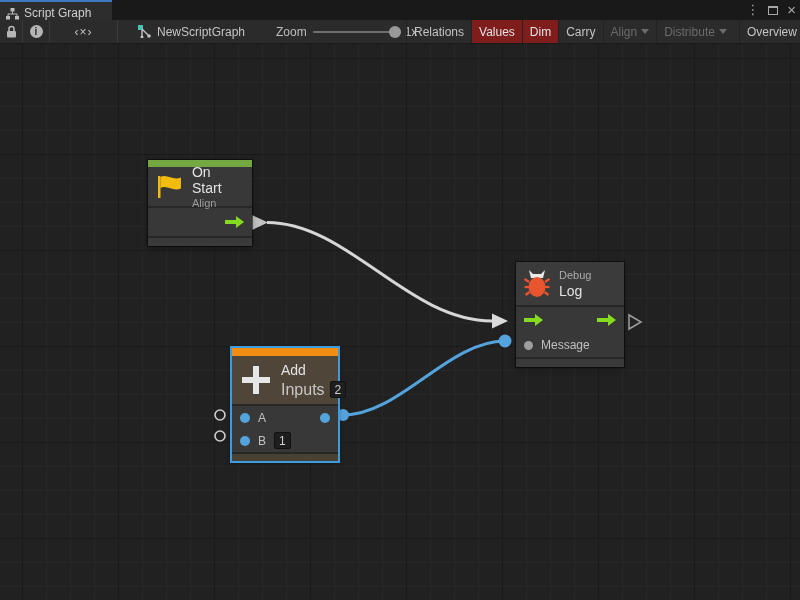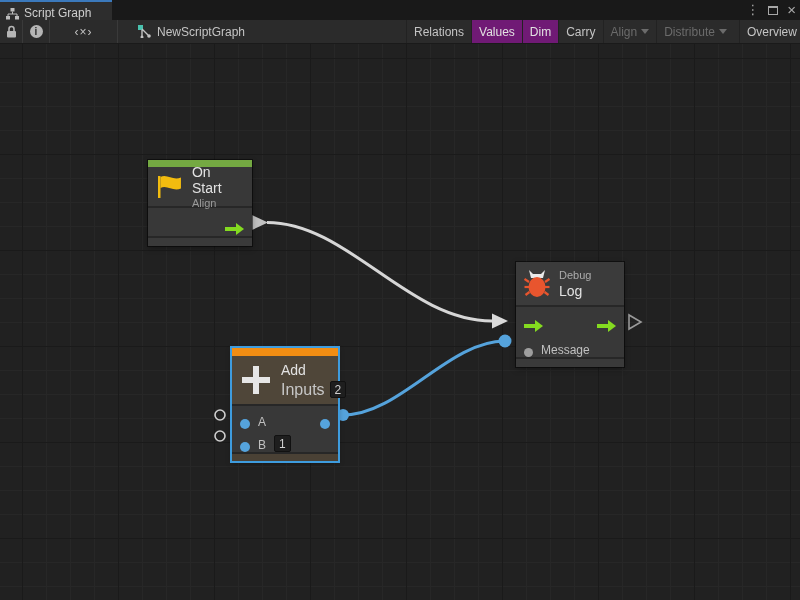--- a/index.html
+++ b/index.html
@@ -31,21 +31,21 @@
   .codeglyph { font-size:12px; letter-spacing:1px; color:#c2c2c2; }
   .graphref { position:absolute; left:138px; top:0; height:23px; display:flex; align-items:center; gap:6px; color:#c4c4c4; cursor:pointer; }
   .zoomgrp { position:absolute; left:276px; top:0; height:23px; display:flex; align-items:center; gap:6px; color:#bdbdbd; }
   .slider { position:relative; width:86px; height:2px; background:#6f6f6f; border-radius:1px; cursor:pointer; }
   .knob { position:absolute; right:-2px; top:-5px; width:12px; height:12px; border-radius:50%; background:#999; }
   .tb-right { position:absolute; left:406px; top:0; height:23px; display:flex; align-items:stretch; }
   .tbtn {
     display:flex; align-items:center; gap:4px; padding:0 7px;
     border-left:1px solid #222; color:#c4c4c4; cursor:pointer; white-space:nowrap;
   }
-  .tbtn.active { background:#701a75; color:#e2e2e2; }
+  .tbtn.active { background:#7f1d1d; color:#e2e2e2; }
   .tbtn.disabled { color:#6b6b6b; cursor:default; }
   .tbtn.gapbefore { margin-left:5px; border-left:1px solid #222; }
   .dd-arrow { width:0; height:0; border-left:4px solid transparent; border-right:4px solid transparent; border-top:5px solid #6b6b6b; }
   
   .canvas {
     position:absolute; left:0; top:44px; width:800px; height:556px;
     background-color:#212121;
     background-image:
       linear-gradient(to right, #1a1a1a 1px, transparent 1px),
       linear-gradient(to bottom, #1a1a1a 1px, transparent 1px),
@@ -59,21 +59,21 @@
   .node { position:absolute; box-shadow:0 0 0 1px rgba(0,0,0,.5), 0 2px 6px rgba(0,0,0,.35); cursor:move; }
   .node.selected { box-shadow:0 0 0 2px #3e9cde, 0 2px 6px rgba(0,0,0,.4); }
   .colorbar { height:7px; }
   .nhead { background:#3b3b3b; display:flex; align-items:center; gap:9px; padding:0 8px; }
   .nbody { background:#383838; border-top:2px solid #272727; }
   .nfoot { height:10px; background:#3a3a3a; border-top:2px solid #272727; }
   .ntitle { font-size:14px; color:#e2e2e2; line-height:16px; }
   .nsub { font-size:11px; color:#9a9a9a; line-height:14px; }
   .nsur { font-size:11px; color:#ababab; line-height:15px; }
   .nbig { font-size:14px; color:#e2e2e2; line-height:17px; }
-  .prow { display:flex; align-items:flex-end; gap:8px; padding:0 8px; }
+  .prow { display:flex; align-items:center; gap:8px; padding:0 8px; }
   .dot { width:10px; height:10px; border-radius:50%; }
   .dot.blue { background:#55a3dc; }
   .dot.gray { width:9px; height:9px; background:#9e9e9e; }
   .plabel { font-size:12px; color:#c0c0c0; }
   .valbox {
     min-width:16px; height:17px; padding:0 4px; background:#1e1e1e;
     border:1px solid #111; border-radius:2px; color:#cfcfcf; font-size:12px;
     display:flex; align-items:center; justify-content:center; cursor:text;
   }
   .spacer { flex:1; }
@@ -123,20 +123,27 @@
   <div class="graphref">
     <svg width="13" height="13" viewBox="0 0 13 13">
       <rect x="0" y="0" width="5" height="5" fill="#49c1ae"></rect>
       <path d="M4 4 L10 10 M4 5 L4 11" stroke="#c4c4c4" stroke-width="1.4"></path>
       <circle cx="11" cy="11" r="1.8" fill="#c4c4c4"></circle>
       <circle cx="4" cy="12" r="1.5" fill="#c4c4c4"></circle>
     </svg>
     <span>NewScriptGraph</span>
   </div>
 
+  <div class="zoomgrp">
+    <span>Zoom</span>
+    <div class="slider">
+      <div class="knob"></div>
+    </div>
+    <span>1x</span>
+  </div>
 
   <div class="tb-right">
     <div class="tbtn">
         <span>Relations</span>
       </div>
     <div class="tbtn active">
         <span>Values</span>
       </div>
     <div class="tbtn active">
         <span>Dim</span>

